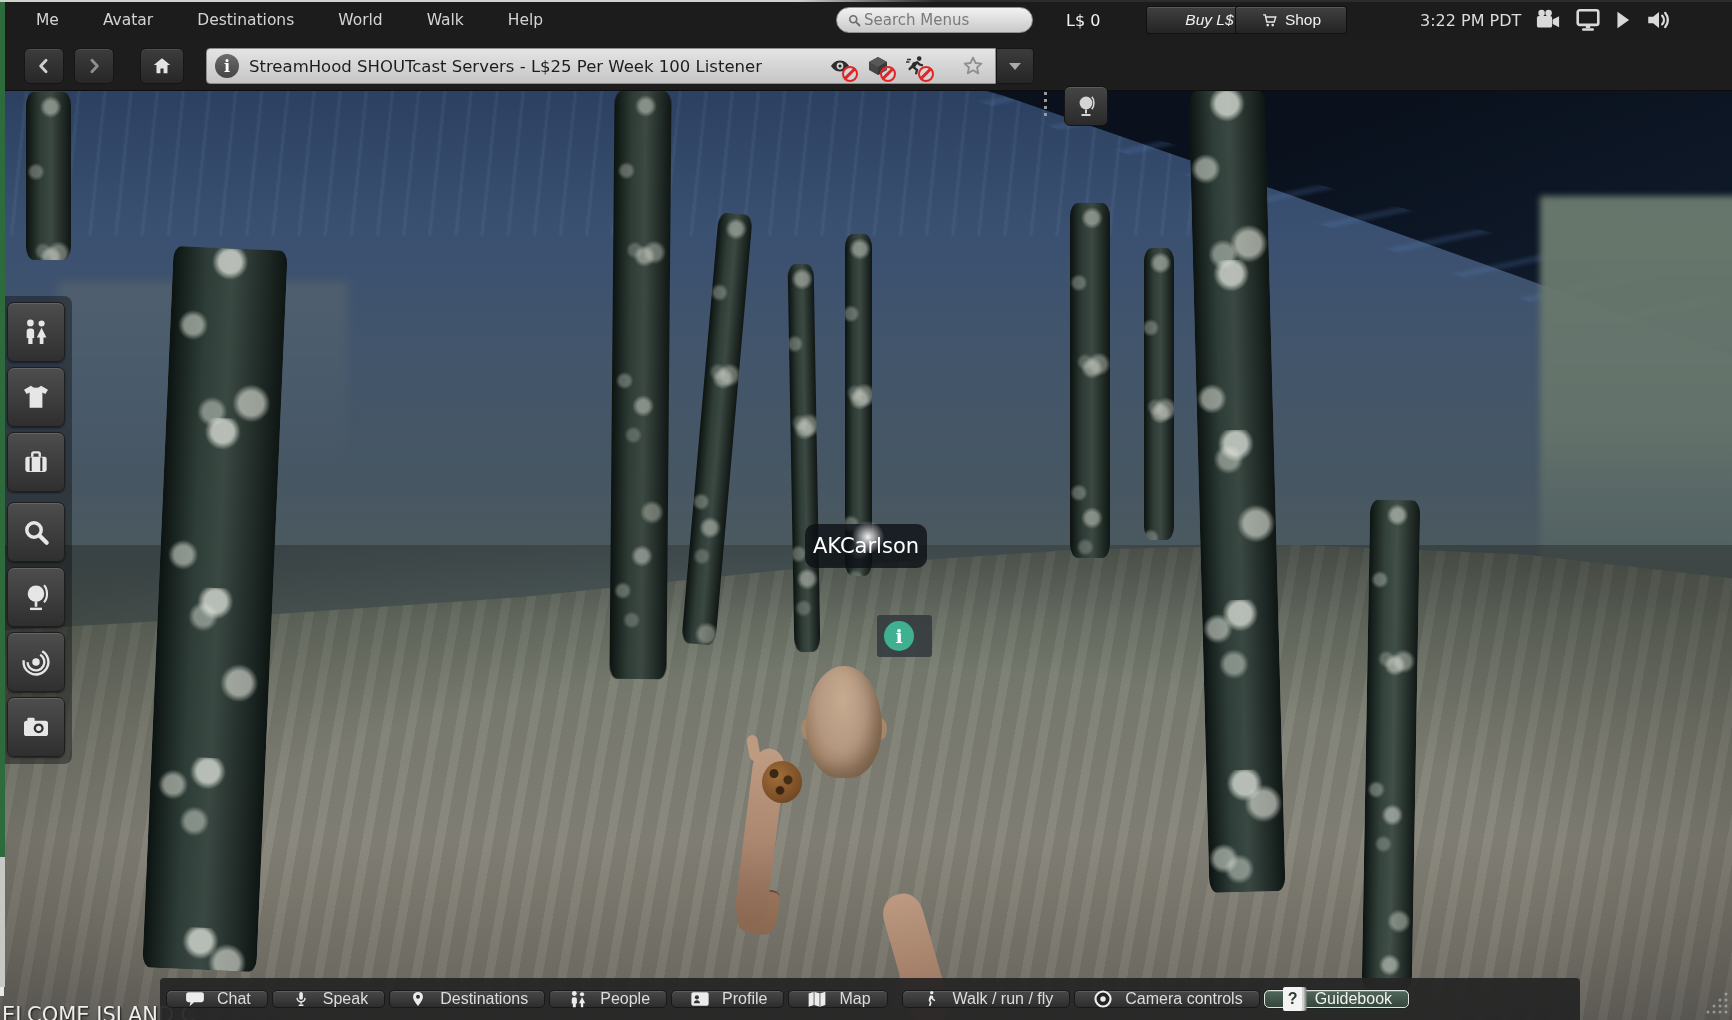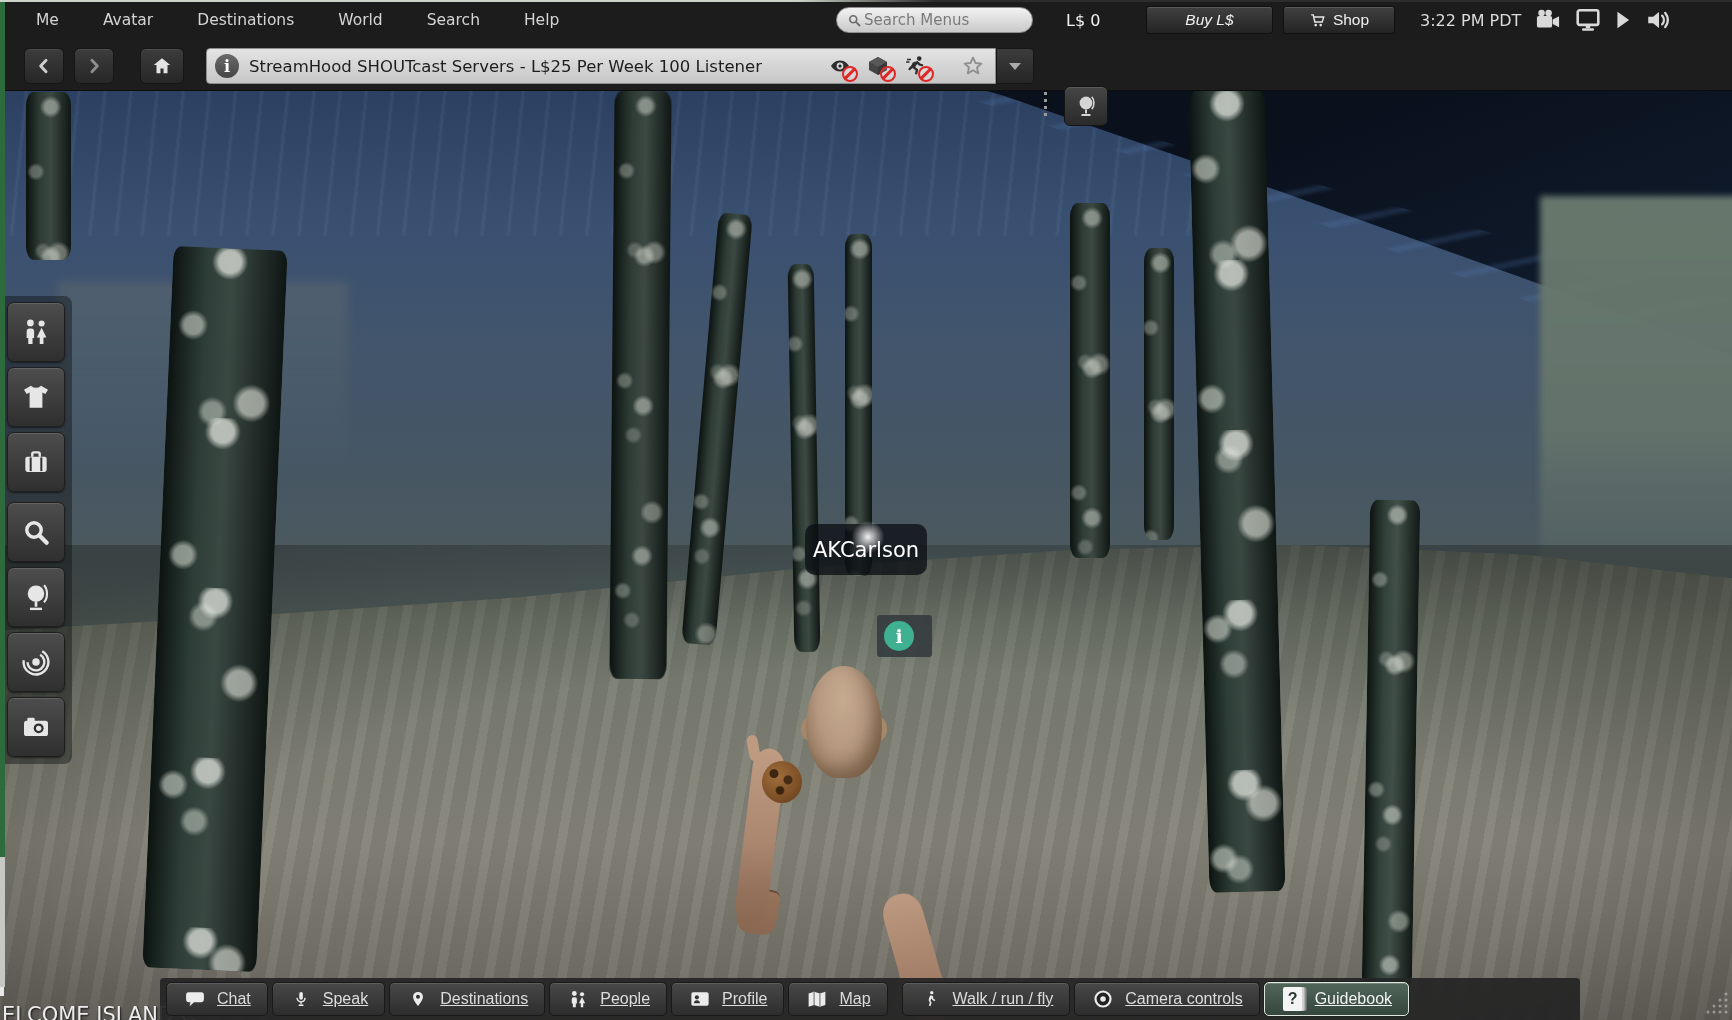--- a/index.html
+++ b/index.html
@@ -19,21 +19,21 @@
   .searchbox{position:absolute;left:836px;top:7px;width:197px;height:26px;border-radius:13px;
     background:linear-gradient(#f2f2f2,#c9c9c9);border:1px solid #8f8f8f;display:flex;align-items:center;padding:0 10px;box-sizing:border-box;}
   .searchbox input{border:none;background:transparent;outline:none;width:150px;font-size:15px;color:#555;
     font-family:inherit;}
   .searchbox input::placeholder{color:#7a7a7a;}
   .balance{position:absolute;left:1066px;top:0;height:40px;display:flex;align-items:center;color:#f2f2f2;font-size:16px;}
   .tb-btn{position:absolute;top:6px;height:28px;border-radius:3px;border:1px solid #101010;
     background:linear-gradient(#404040,#242424);box-shadow:inset 0 1px 0 rgba(255,255,255,.14);
     color:#f0f0f0;font-size:15.5px;display:flex;align-items:center;justify-content:center;gap:7px;box-sizing:border-box;}
   .buy{left:1146px;width:127px;font-style:italic;}
-  .shop{left:1283px;width:112px;}
+  .shop{left:1235px;width:112px;}
   .clock{position:absolute;left:1420px;top:0;height:40px;display:flex;align-items:center;color:#dcdcdc;font-size:16px;}
   .status-icons{position:absolute;left:1534px;top:0;height:40px;display:flex;align-items:center;gap:13px;}
   .status-icons svg{display:block;}
 
   
   .navbar{position:absolute;top:40px;left:0;width:100%;height:51px;background:#1d1d1d;z-index:30;border-bottom:1px solid #0d0d0d;box-sizing:border-box;}
   .nav-sq{position:absolute;top:8px;width:40px;height:36px;border-radius:6px;border:1px solid #161616;
     background:linear-gradient(#3c3c3c,#272727);box-shadow:inset 0 1px 0 rgba(255,255,255,.10);
     display:flex;align-items:center;justify-content:center;box-sizing:border-box;}
   .locbar{position:absolute;left:206px;top:8px;width:790px;height:36px;border-radius:4px 0 0 4px;
@@ -127,21 +127,21 @@
   .cookie{position:absolute;left:762px;top:761px;width:40px;height:42px;border-radius:50%;
     background:
       radial-gradient(circle at 30% 30%,#3d2712 0 4px,transparent 5px),
       radial-gradient(circle at 65% 45%,#462c14 0 4px,transparent 5px),
       radial-gradient(circle at 45% 70%,#3a2410 0 3.5px,transparent 5px),
       radial-gradient(circle at 38% 36%,#a06e3c,#7c4f26 62%,#5c3919 100%);}
   .av-arm2{position:absolute;left:896px;top:892px;width:40px;height:135px;border-radius:18px/22px;
     background:linear-gradient(185deg,#bd9a81,#a07c66 70%);transform:rotate(-16deg);}
 
   
-  .nametag{position:absolute;left:805px;top:524px;width:122px;height:51px;border-radius:10px;
+  .nametag{position:absolute;left:805px;top:524px;width:122px;height:44px;border-radius:10px;
     background:rgba(12,16,20,.78);display:flex;align-items:center;justify-content:center;}
   .nametag::before{content:"";position:absolute;left:46px;top:-4px;width:34px;height:34px;
     background:radial-gradient(circle,rgba(255,255,255,.95),rgba(255,255,255,0) 68%);}
   .nametag span{position:relative;color:#fff;font-size:21px;}
   .tooltip{position:absolute;left:877px;top:615px;height:42px;border-radius:3px;
     background:rgba(55,61,63,.93);display:inline-flex;align-items:center;gap:11px;padding:0 18px 0 7px;}
   .tt-icon{width:30px;height:30px;border-radius:50%;color:#fff;
     font-family:"DejaVu Serif","Liberation Serif",serif;font-weight:bold;font-size:19px;
     display:flex;align-items:center;justify-content:center;}
   .tooltip span.txt{color:#e9e9e9;font-size:19px;white-space:nowrap;}
@@ -151,23 +151,23 @@
     background:rgba(18,20,20,.45);border-radius:0 8px 8px 0;}
   .side-btn{position:absolute;left:5px;width:58px;height:60px;border-radius:7px;border:1px solid #1e1e1e;
     background:linear-gradient(#4d4d4d,#2f2f2f);box-shadow:inset 0 1px 0 rgba(255,255,255,.13),0 1px 2px rgba(0,0,0,.5);
     display:flex;align-items:center;justify-content:center;box-sizing:border-box;}
   .sb1{top:6px;} .sb2{top:71px;} .sb3{top:136px;} .sb4{top:206px;} .sb5{top:271px;} .sb6{top:336px;} .sb7{top:401px;}
 
   
   .toolbar{position:absolute;left:160px;bottom:0;width:1420px;height:42px;z-index:20;
     background:rgba(37,37,37,.94);border-radius:4px 4px 0 0;display:flex;align-items:center;gap:4px;
     padding:0 6px;box-sizing:border-box;}
-  .tool-btn{height:34px;border-radius:5px;border:1px solid #191919;
+  .tool-btn{height:18px;border-radius:5px;border:1px solid #191919;
     background:linear-gradient(#484848,#2d2d2d);box-shadow:inset 0 1px 0 rgba(255,255,255,.12);
-    color:#dddddd;font-size:16px;display:flex;align-items:center;gap:10px;padding:0 16px;box-sizing:border-box;white-space:nowrap;text-decoration:underline;}
+    color:#dddddd;font-size:16px;display:flex;align-items:center;gap:10px;padding:0 16px;box-sizing:border-box;white-space:nowrap;}
   .tool-btn .ticon{display:flex;align-items:center;justify-content:center;width:24px;}
   .gap-left{margin-left:10px;}
   .tool-btn.guide{background:linear-gradient(#51665a,#35463c);border:1px solid #dfe6df;
     box-shadow:0 0 0 1px #1c241f,inset 0 1px 0 rgba(255,255,255,.2);color:#f2f2f2;}
   .bookicon{position:relative;width:19px;height:24px;background:#f4f4f4;border-radius:2px;
     box-shadow:2.5px 0 0 #cfcfcf,4.5px 0 0 #8f8f8f;display:flex;align-items:center;justify-content:center;
     color:#2c3a32;font-weight:bold;font-size:16px;}
 
   .welcome{position:absolute;left:2px;bottom:-7px;z-index:18;color:#ededed;font-size:21px;
     text-shadow:1px 1px 2px rgba(0,0,0,.8);white-space:nowrap;}
@@ -220,21 +220,21 @@
   <div class="topline"></div>
   <div class="edge-green"></div>
   <div class="edge-gray"></div>
 
   <header class="menubar">
     <div class="menu-items">
       <span class="menu-item">Me</span>
       <span class="menu-item">Avatar</span>
       <span class="menu-item">Destinations</span>
       <span class="menu-item">World</span>
-      <span class="menu-item">Search</span>
+      <span class="menu-item">Walk</span>
       <span class="menu-item">Help</span>
     </div>
 
     <div class="searchbox">
       <svg width="15" height="15" viewBox="0 0 24 24">
         <circle cx="10" cy="10" r="5.6" fill="none" stroke="#6e6e6e" stroke-width="2.6"></circle>
         <line x1="14.2" y1="14.2" x2="20" y2="20" stroke="#6e6e6e" stroke-width="3" stroke-linecap="round"></line>
       </svg>
       <input type="text" readonly="" placeholder="Search Menus" style="">
     </div>

